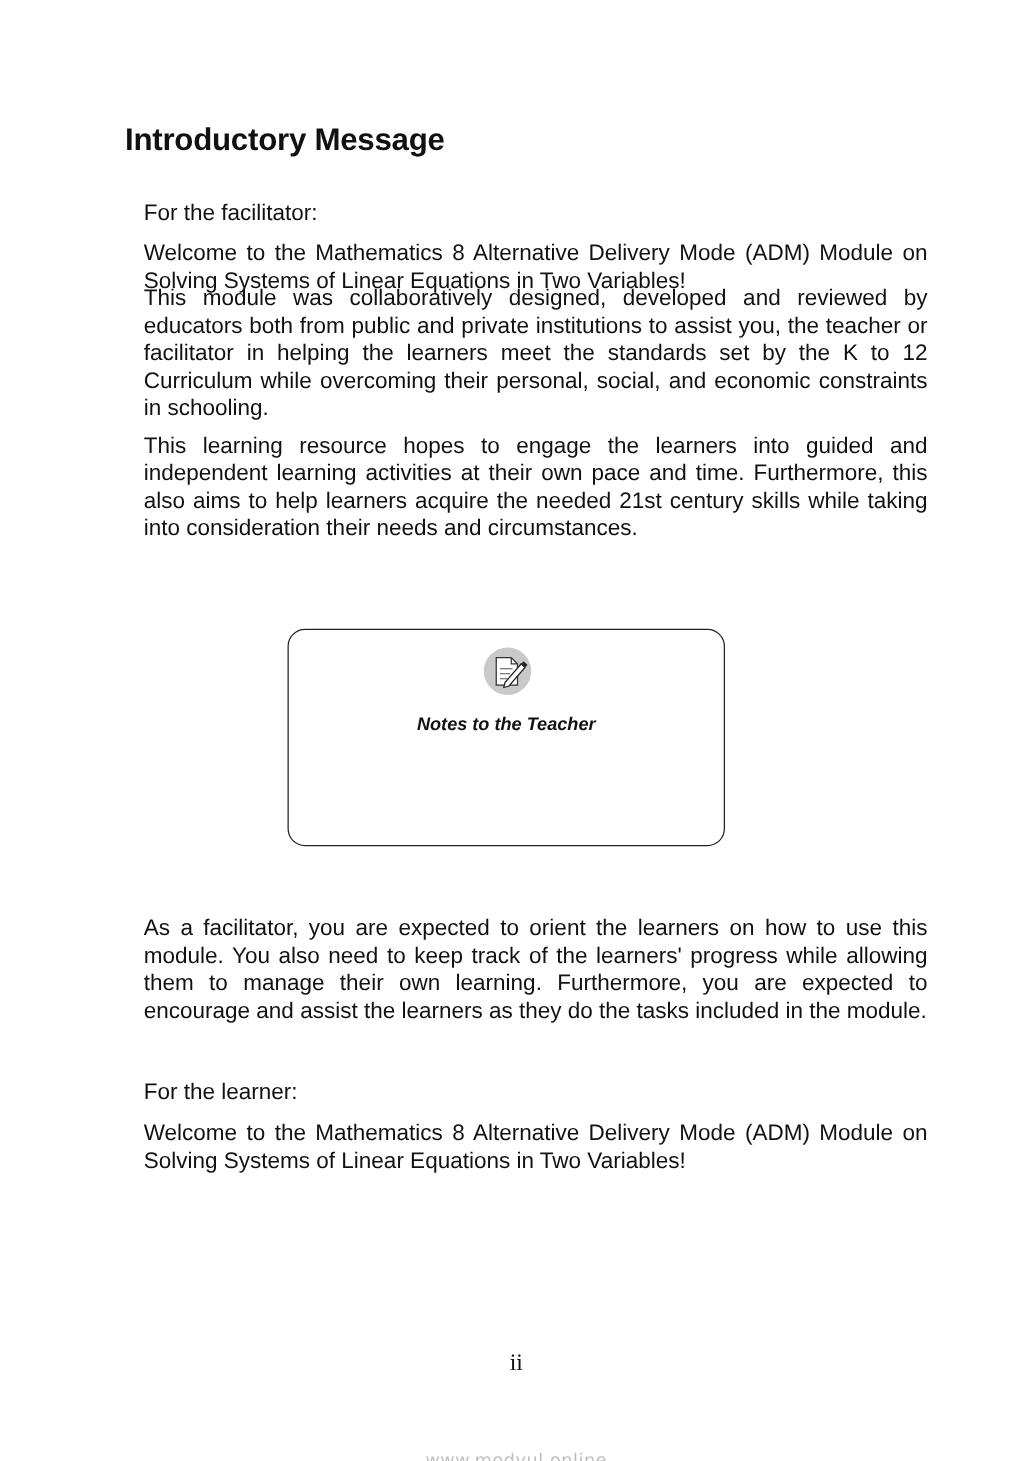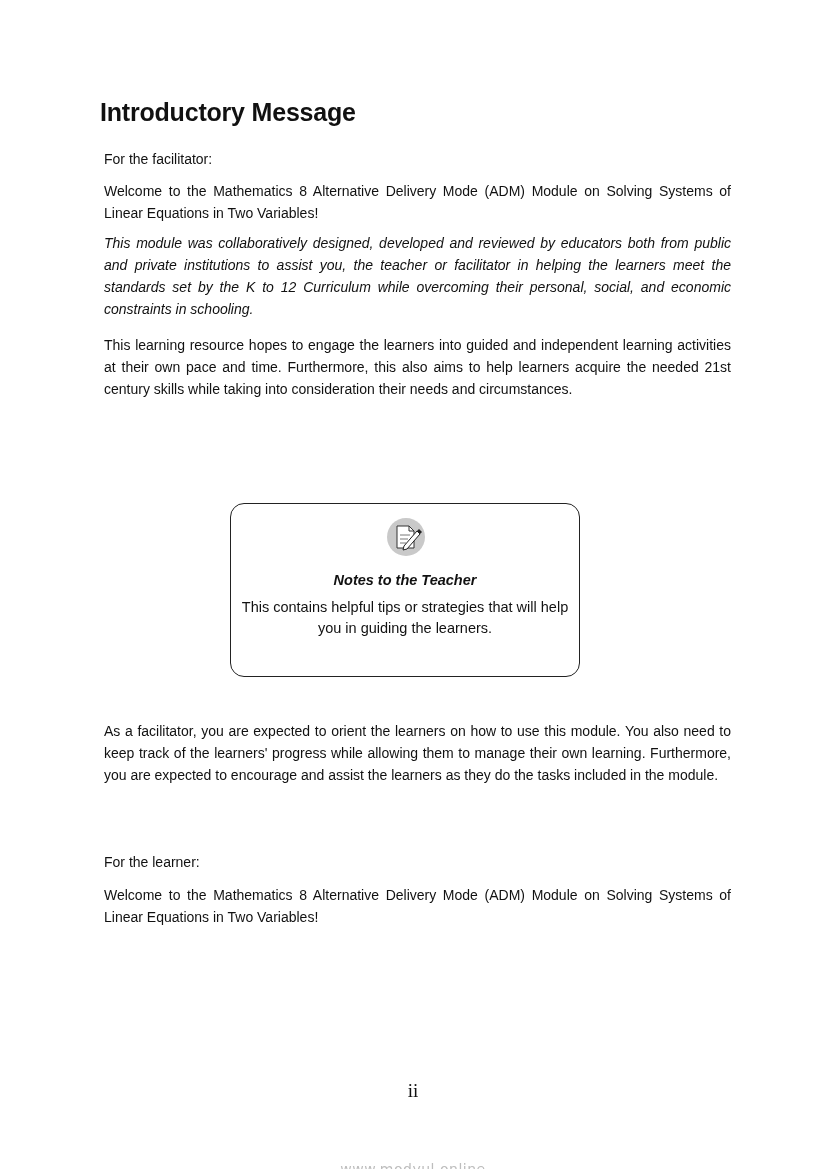--- a/index.html
+++ b/index.html
@@ -1,22 +1,22 @@
 <!DOCTYPE html>
 <html><head>
 <meta charset="utf-8">
 <style>
   html, body { margin: 0; padding: 0; background: #ffffff; }
   body { width: 826px; height: 1169px; position: relative; overflow: hidden;
          font-family: "Liberation Sans", sans-serif; color: #111; }
   .page { position: absolute; left: 0; top: 0; width: 694px; height: 1169px; }
   .h1 { position: absolute; left: 100px; top: 98px; font-size: 25px; font-weight: bold;
         margin: 0; letter-spacing: -0.2px; }
-  .p { position: absolute; left: 100px; width: 627px; font-size: 14px; line-height: 22px;
-       margin: 4px; text-align: justify; }
+  .p { position: absolute; left: 100px; width: 627px; font-size: 18px; line-height: 22px;
+       margin: 15px; text-align: justify; }
   .p.left { text-align: left; }
   .box { position: absolute; left: 230px; top: 503px; width: 350px; height: 174px;
          border: 1.3px solid #222; border-radius: 14px; box-sizing: border-box; }
   .box-icon { position: absolute; left: 155px; top: 13px; width: 40px; height: 40px; }
   .box-title { position: absolute; left: 0; width: 100%; top: 68px; text-align: center;
                font-size: 14.5px; font-weight: bold; font-style: italic; }
   .box-body { position: absolute; left: 10px; right: 10px; top: 93px; text-align: center;
               font-size: 14.5px; line-height: 21px; }
   .page-num { position: absolute; left: 0; width: 826px; top: 1080px; text-align: center;
               font-family: Liberation Serif, serif; font-size: 19px; }
@@ -28,38 +28,37 @@
 <body>
 
 <div class="page">
 
   <h1 class="h1">Introductory Message</h1>
 
   <p class="p left" style="top:144px;">For the facilitator:</p>
 
   <p class="p" style="top:176px;">Welcome to the Mathematics 8 Alternative Delivery Mode (ADM) Module on Solving Systems of Linear Equations in Two Variables!</p>
 
-  <p class="p" style="top:228px;font-style:italic;">This module was collaboratively designed, developed and reviewed by educators both from public and private institutions to assist you, the teacher or facilitator in helping the learners meet the standards set by the K to 12 Curriculum while overcoming their personal, social, and economic constraints in schooling.</p>
+  <p class="p" style="top:212px;">This module was collaboratively designed, developed and reviewed by educators both from public and private institutions to assist you, the teacher or facilitator in helping the learners meet the standards set by the K to 12 Curriculum while overcoming their personal, social, and economic constraints in schooling.</p>
 
   <p class="p" style="top:330px;">This learning resource hopes to engage the learners into guided and independent learning activities at their own pace and time. Furthermore, this also aims to help learners acquire the needed 21st century skills while taking into consideration their needs and circumstances.</p>
 
 
   <div class="box">
     <svg class="box-icon" viewBox="0 0 40 40">
       <circle cx="20" cy="20" r="19" fill="#c9c9c9"></circle>
       <path d="M11 9 h12 l5 5 v17 h-17 z" fill="#ffffff" stroke="#333" stroke-width="1"></path>
       <path d="M23 9 v5 h5" fill="none" stroke="#333" stroke-width="1"></path>
       <line x1="14" y1="18" x2="24" y2="18" stroke="#555" stroke-width="0.8"></line>
       <line x1="14" y1="22" x2="22" y2="22" stroke="#555" stroke-width="0.8"></line>
       <line x1="14" y1="26" x2="20" y2="26" stroke="#555" stroke-width="0.8"></line>
       <path d="M18 29 l13 -15 l3 3 l-13 15 l-4 1 z" fill="#ffffff" stroke="#222" stroke-width="1"></path>
       <path d="M31 14 l3 3 l2 -2 l-3 -3 z" fill="#222"></path>
     </svg>
     <div class="box-title">Notes to the Teacher</div>
-    <div class="box-body">This contains helpful tips or strategies that will help you in guiding the learners.</div>
   </div>
 
   <p class="p" style="top:716px;">As a facilitator, you are expected to orient the learners on how to use this module. You also need to keep track of the learners' progress while allowing them to manage their own learning. Furthermore, you are expected to encourage and assist the learners as they do the tasks included in the module.</p>
 
   <p class="p left" style="top:847px;">For the learner:</p>
 
   <p class="p" style="top:880px;">Welcome to the Mathematics 8 Alternative Delivery Mode (ADM) Module on Solving Systems of Linear Equations in Two Variables!</p>
 
 
   <div class="page-num">ii</div>

